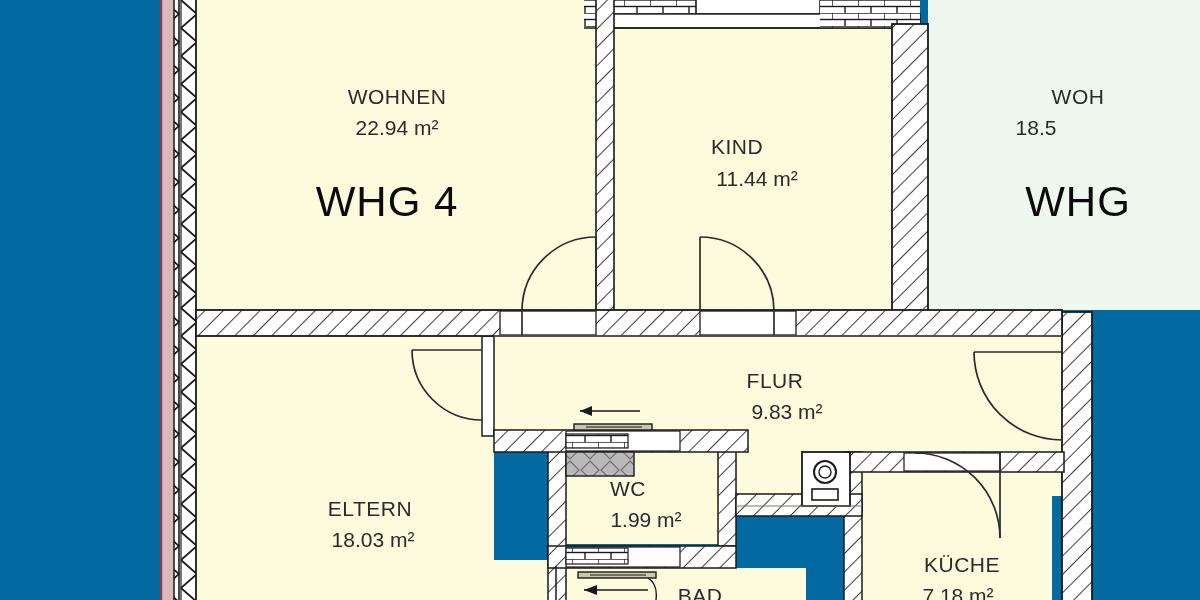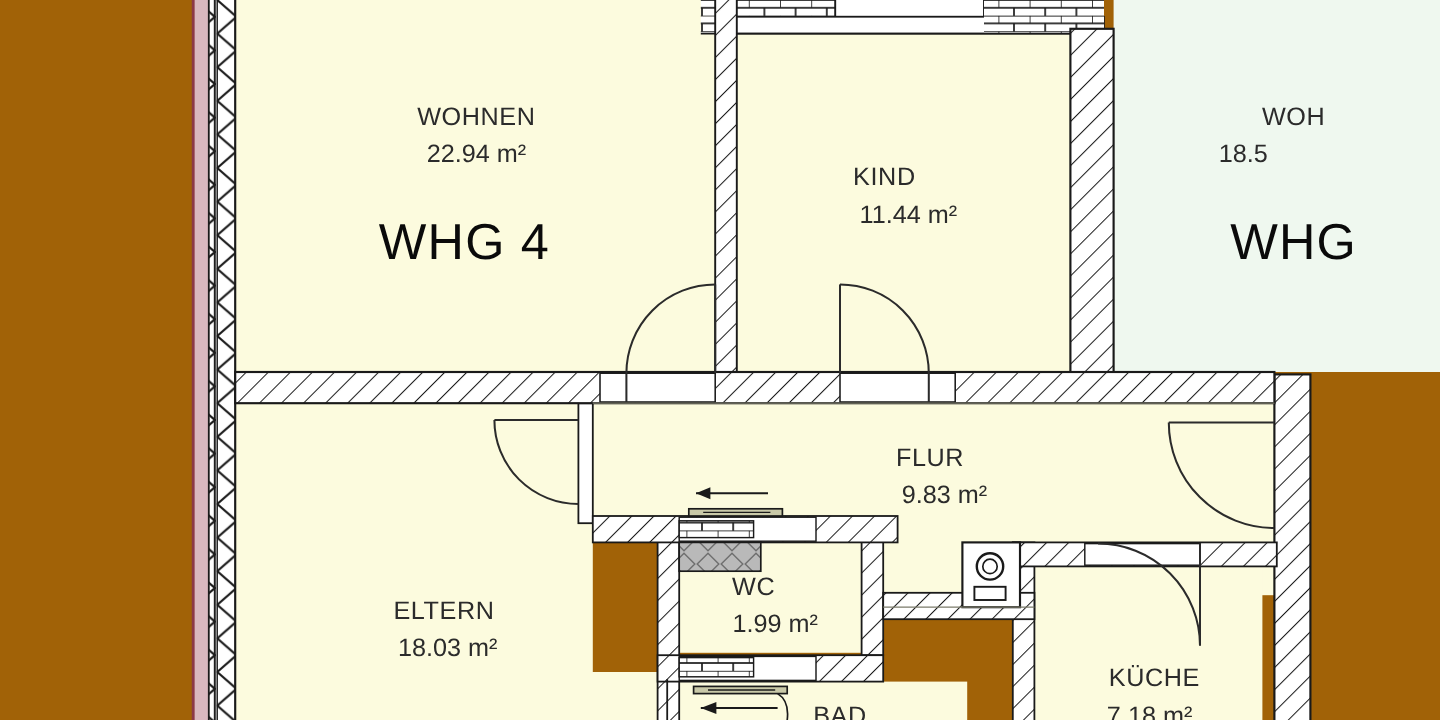--- a/index.html
+++ b/index.html
@@ -1,17 +1,17 @@
 <!DOCTYPE html>
 <html><head>
 <meta charset="utf-8">
 <style>
   html,body{margin:0;padding:0;background:#ffffff;}
   body{font-family:"Liberation Sans", sans-serif;}
-  #plan{position:relative;width:1200px;height:600px;overflow:hidden;background:#a16207;}
+  #plan{position:relative;width:1200px;height:600px;overflow:hidden;background:#0369a1;}
   #plan svg{display:block;}
   .roomlabel{font-family:"Liberation Sans", sans-serif;fill:#2b2b2b;text-anchor:middle;}
   .rname{font-size:21px;letter-spacing:.5px;}
   .rarea{font-size:21px;}
   .whg{font-family:"Liberation Sans", sans-serif;fill:#0a0a0a;text-anchor:middle;font-size:42px;letter-spacing:1px;}
 </style>
 </head>
 <body>
 
 <div id="plan">

